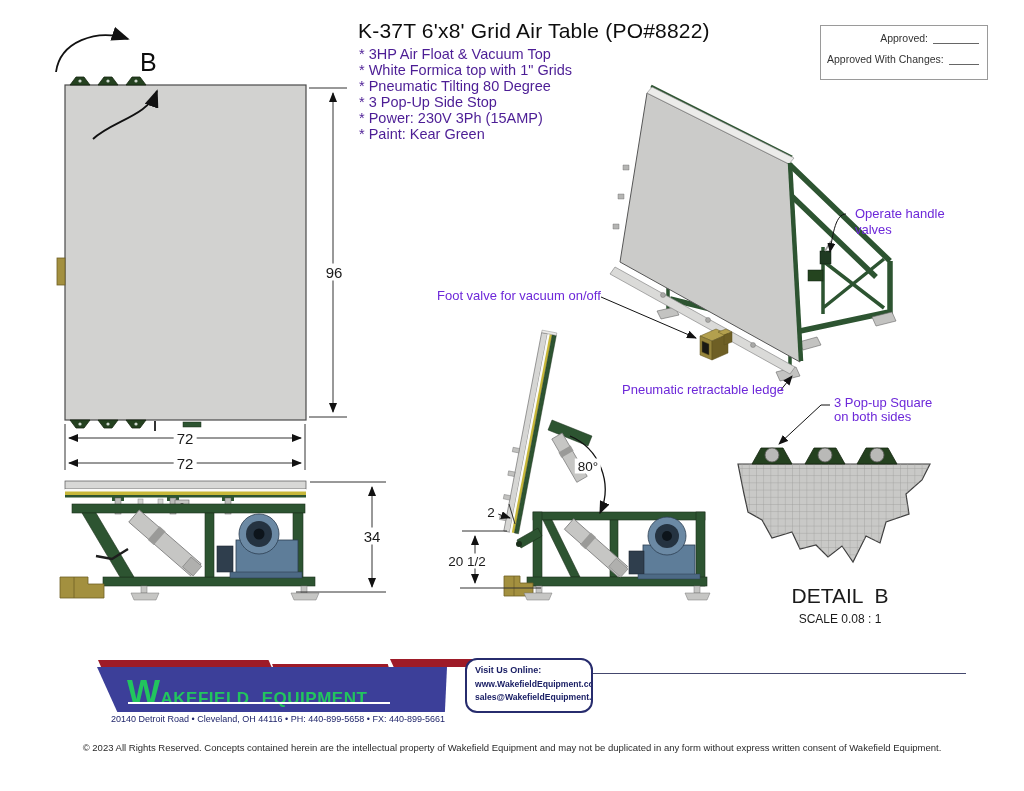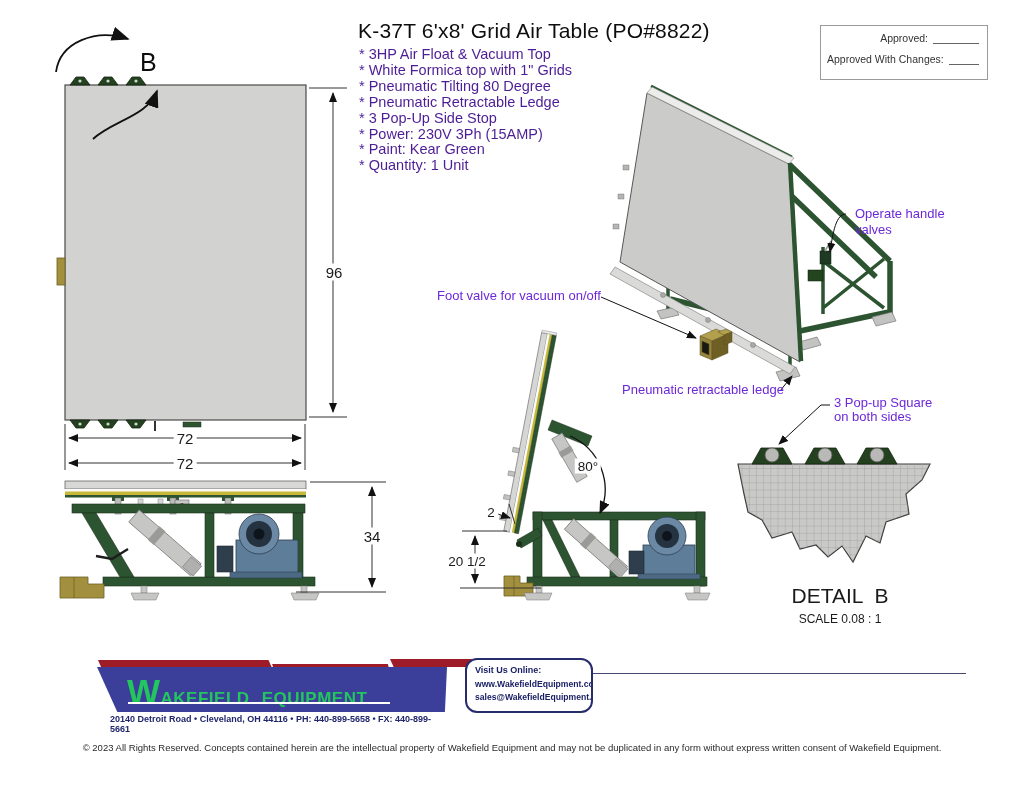--- a/index.html
+++ b/index.html
@@ -20,21 +20,21 @@
   .callout{position:absolute;font-size:13px;color:#6d28d9;line-height:15.5px;white-space:nowrap;}
   .detail-title{left:840px;top:596px;transform:translate(-50%,-50%);font-size:21px;white-space:pre;color:#1a1a1a;}
   .detail-scale{left:840px;top:619px;transform:translate(-50%,-50%);font-size:12px;color:#1a1a1a;}
   .red{position:absolute;background:#9e1b28;clip-path:polygon(0 0,98% 0,100% 100%,2% 100%);}
   .blue{position:absolute;left:97px;top:667px;width:350px;height:45px;background:#3c3f99;
         clip-path:polygon(0 0,100% 0,99.4% 100%,5.8% 100%);}
   .logo{position:absolute;left:30px;top:5px;color:#22c55e;font-weight:bold;
         font-size:17px;letter-spacing:.5px;word-spacing:7px;}
   .logo::first-letter{font-size:35px;}
   .logo-underline{position:absolute;left:128px;top:702px;width:262px;height:1.5px;background:#fff;z-index:3;}
-  .address{left:110px;top:714px;width:335px;text-align:left;font-size:9px;font-weight:bold;color:#20266b;}
+  .address{left:110px;top:714px;width:335px;text-align:right;font-size:9px;font-weight:normal;color:#20266b;}
   .online-box{left:449px;top:658px;width:128px;height:55px;background:#fff;border:2.5px solid #272c6d;
               border-radius:12px;box-sizing:border-box;padding:4px 0 0 8px;z-index:5;
               font-size:8.6px;font-weight:bold;color:#1c2166;line-height:13.5px;white-space:nowrap;overflow:hidden;margin-left:16px;}
   .hline{left:578px;top:673px;width:388px;height:1px;background:#44486e;}
   .copyright{left:0;top:742px;width:1024px;text-align:center;font-size:9.5px;color:#2a2a2a;}
 </style>
 </head>
 <body>
 
 <div class="sheet">
@@ -245,25 +245,23 @@
     <path d="M780,391 L792,376" marker-end="url(#ah)"></path>
     <path d="M830,405 L821,405 L779,444" marker-end="url(#ah)"></path>
   </g>
 </svg>
 
   <div class="abs title">K-37T 6'x8' Grid Air Table (PO#8822)</div>
   <div class="abs specs">
     <div>* 3HP Air Float &amp; Vacuum Top</div>
     <div>* White Formica top with 1" Grids</div>
     <div>* Pneumatic Tilting 80 Degree</div>
-    <div>* Pneumatic Retractable Ledge</div>
     <div>* 3 Pop-Up Side Stop</div>
     <div>* Power: 230V 3Ph (15AMP)</div>
     <div>* Paint: Kear Green</div>
-    <div>* Quantity: 1 Unit</div>
   </div>
 
   <div class="abs approval">
     <div class="arow">
       <span>Approved:</span>
       <span class="sig"></span>
     </div>
     <div class="arow">
       <span>Approved With Changes:</span>
       <span class="sig" style="width:42px"></span>

